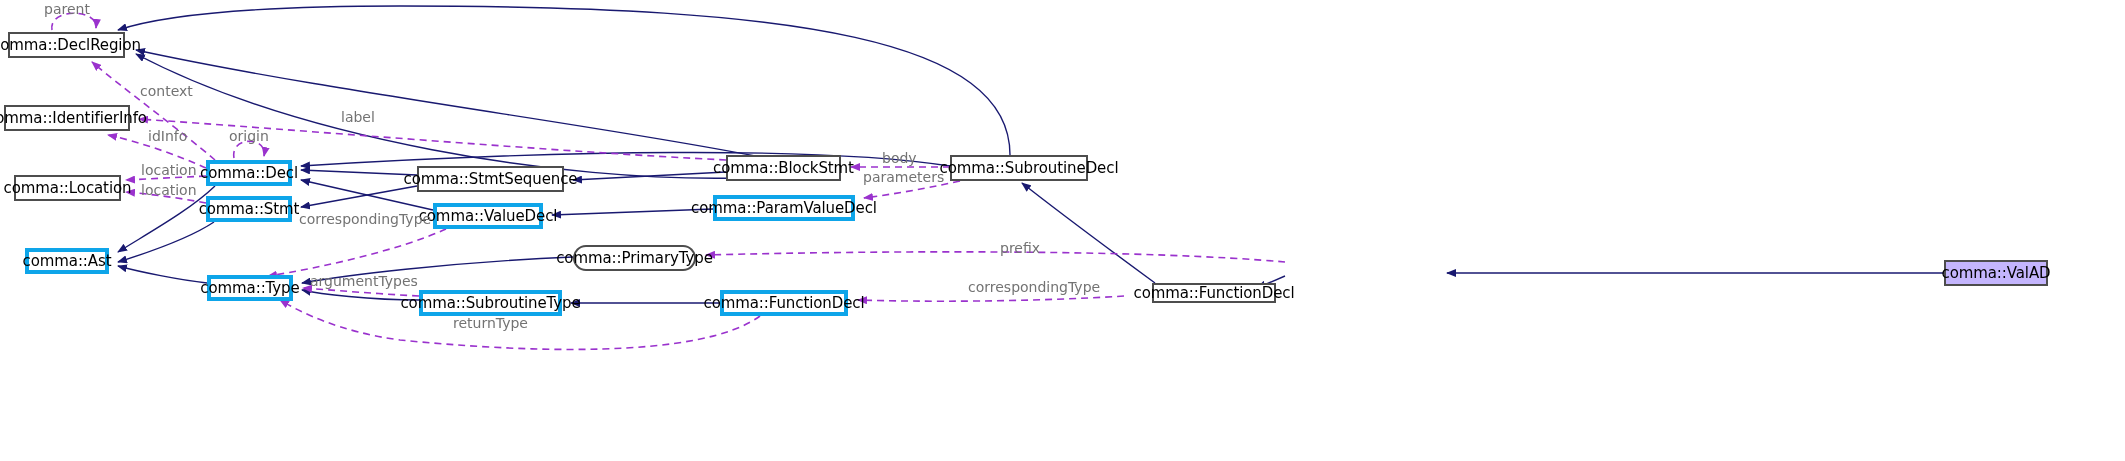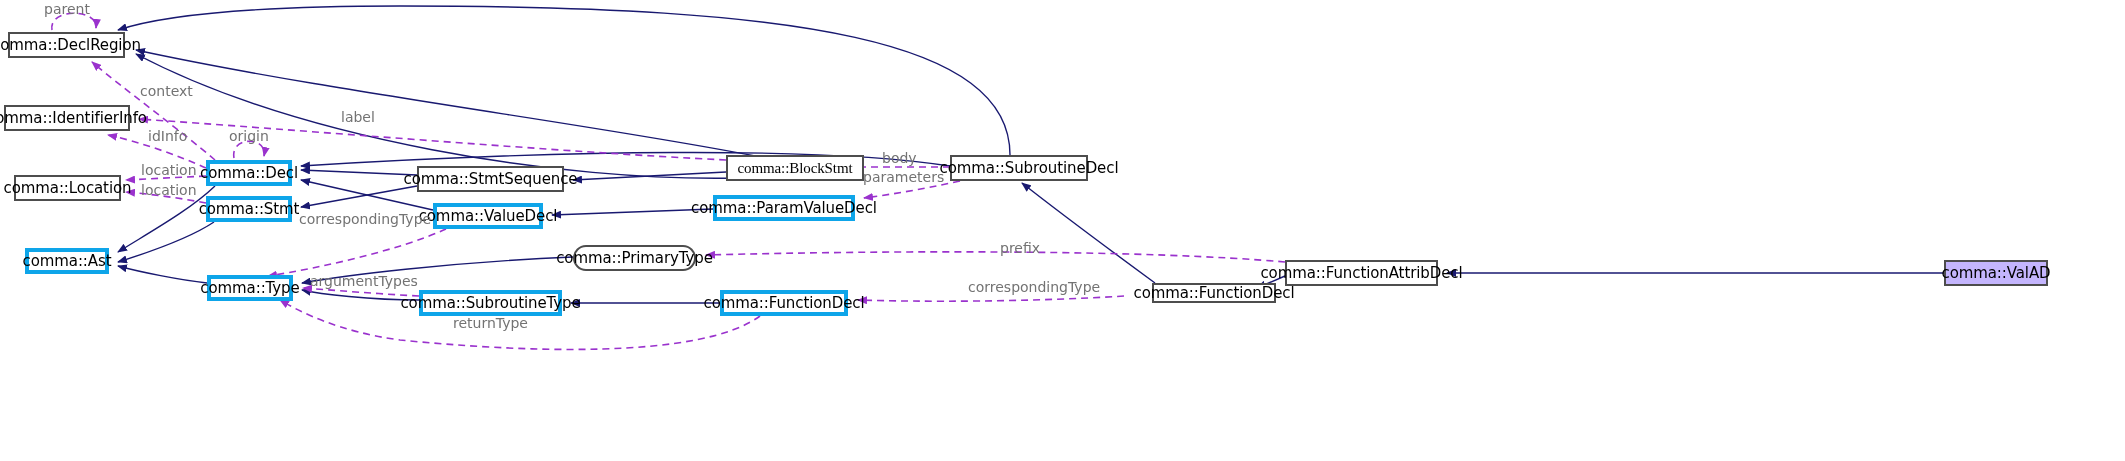--- a/index.html
+++ b/index.html
@@ -176,43 +176,40 @@
   </div>
 
   <div class="node" style="left:419px; top:290px; width:143px; height:26px;">
     <span>comma::SubroutineType</span>
   </div>
 
   <div class="node thick" style="left:573px; top:245px; width:123px; height:26px;border-radius:13px;">
     <span>comma::PrimaryType</span>
   </div>
 
-  <div class="node thick" style="left:726px; top:155px; width:138px; height:26px;font-family:Liberation Serif, serif;">
+  <div class="node thick" style="left:726px; top:155px; width:115px; height:26px;">
     <span>comma::BlockStmt</span>
   </div>
 
   <div class="node" style="left:713px; top:195px; width:142px; height:26px;">
     <span>comma::ParamValueDecl</span>
   </div>
 
   <div class="node" style="left:720px; top:290px; width:128px; height:26px;">
     <span>comma::FunctionDecl</span>
   </div>
 
   <div class="node thick" style="left:950px; top:155px; width:138px; height:26px;padding-left:20px;">
     <span>comma::SubroutineDecl</span>
   </div>
 
   <div class="node thick" style="left:1152px; top:283px; width:124px; height:20px;">
     <span>comma::FunctionDecl</span>
   </div>
 
-  <div class="node thick" style="left:1285px; top:260px; width:153px; height:26px;">
-    <span>comma::FunctionAttribDecl</span>
-  </div>
 
   <div class="node thick highlight" style="left:1944px; top:260px; width:104px; height:26px;">
     <span>comma::ValAD</span>
   </div>
 
   <div class="edge-label" style="left:44px; top:2px;">parent</div>
   <div class="edge-label" style="left:140px; top:84px;">context</div>
   <div class="edge-label" style="left:148px; top:129px;">idInfo</div>
   <div class="edge-label" style="left:229px; top:129px;">origin</div>
   <div class="edge-label" style="left:341px; top:110px;">label</div>

